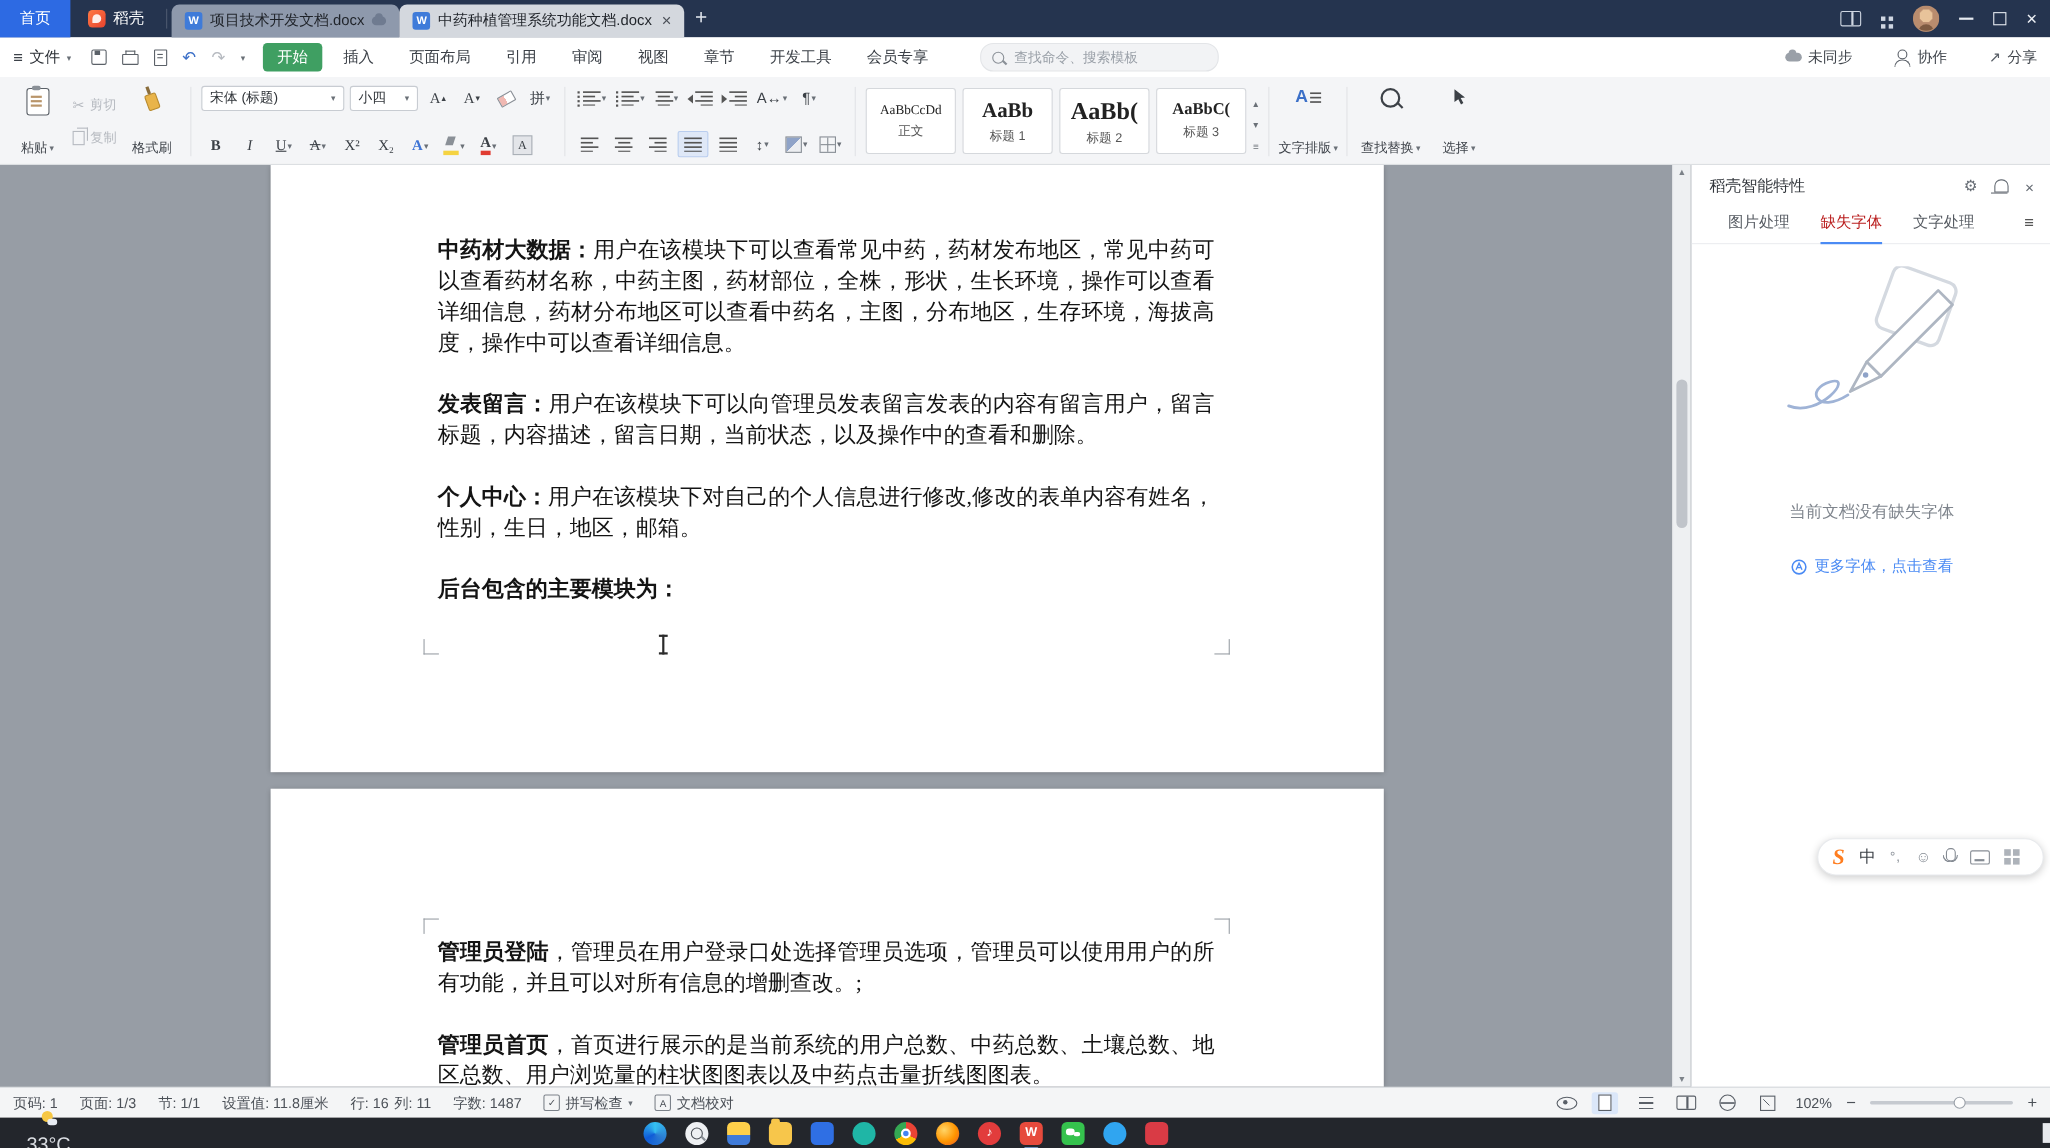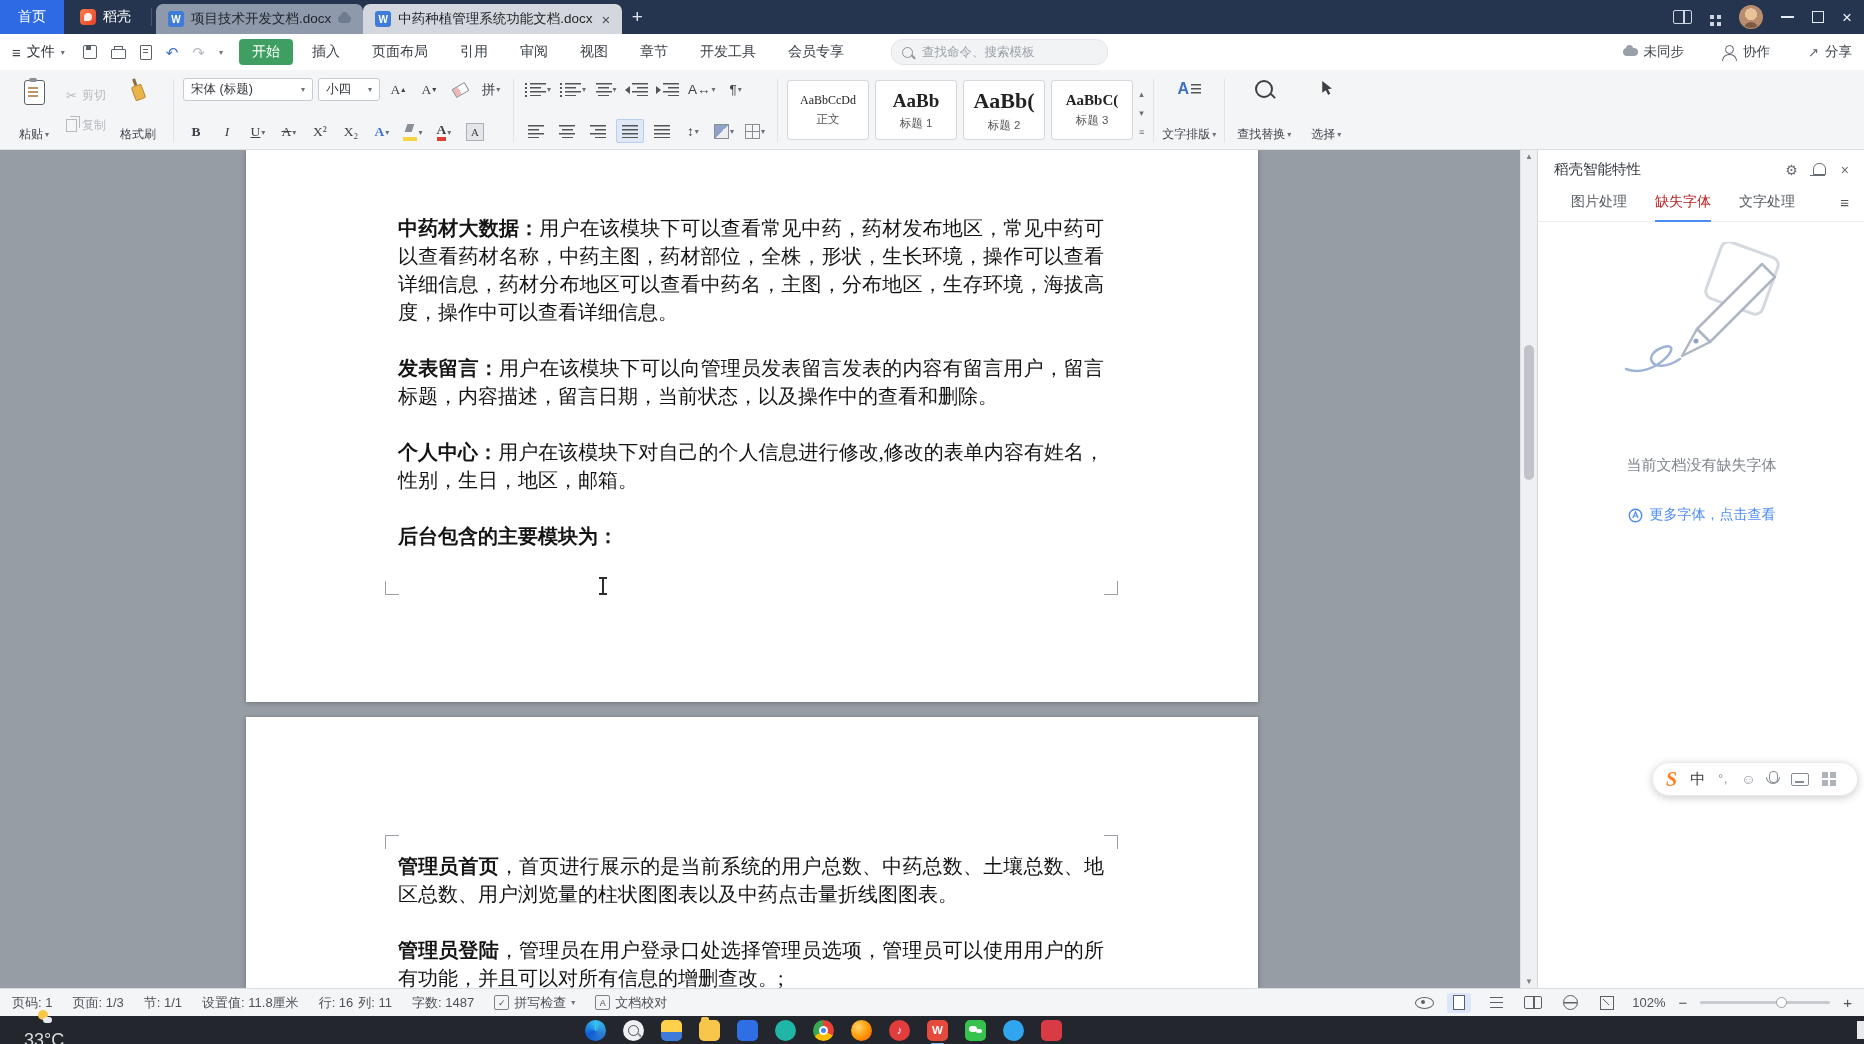--- a/index.html
+++ b/index.html
@@ -518,22 +518,22 @@
           <p class="para"><span class="lead">后台包含的主要模块为：</span><span></span></p>
         </div>
         <span class="cmark cm-bl"></span>
         <span class="cmark cm-br"></span>
         <span class="ibeam"></span>
       </div>
       <div class="page page2">
         <span class="cmark cm-tl"></span>
         <span class="cmark cm-tr"></span>
         <div class="textblock">
+          <p class="para"><span class="lead">管理员登陆</span><span>，管理员在用户登录口处选择管理员选项，管理员可以使用用户的所有功能，并且可以对所有信息的增删查改。;</span></p>
           <p class="para"><span class="lead">管理员首页</span><span>，首页进行展示的是当前系统的用户总数、中药总数、土壤总数、地区总数、用户浏览量的柱状图图表以及中药点击量折线图图表。</span></p>
-          <p class="para"><span class="lead">管理员登陆</span><span>，管理员在用户登录口处选择管理员选项，管理员可以使用用户的所有功能，并且可以对所有信息的增删查改。;</span></p>
         </div>
       </div>
       <div class="vscroll">
         <span class="vs-arrow" style="top:2px">▲</span>
         <span class="vs-thumb"></span>
         <span class="vs-arrow" style="bottom:2px">▼</span>
       </div>
     </div>
 
     <div class="panel">

